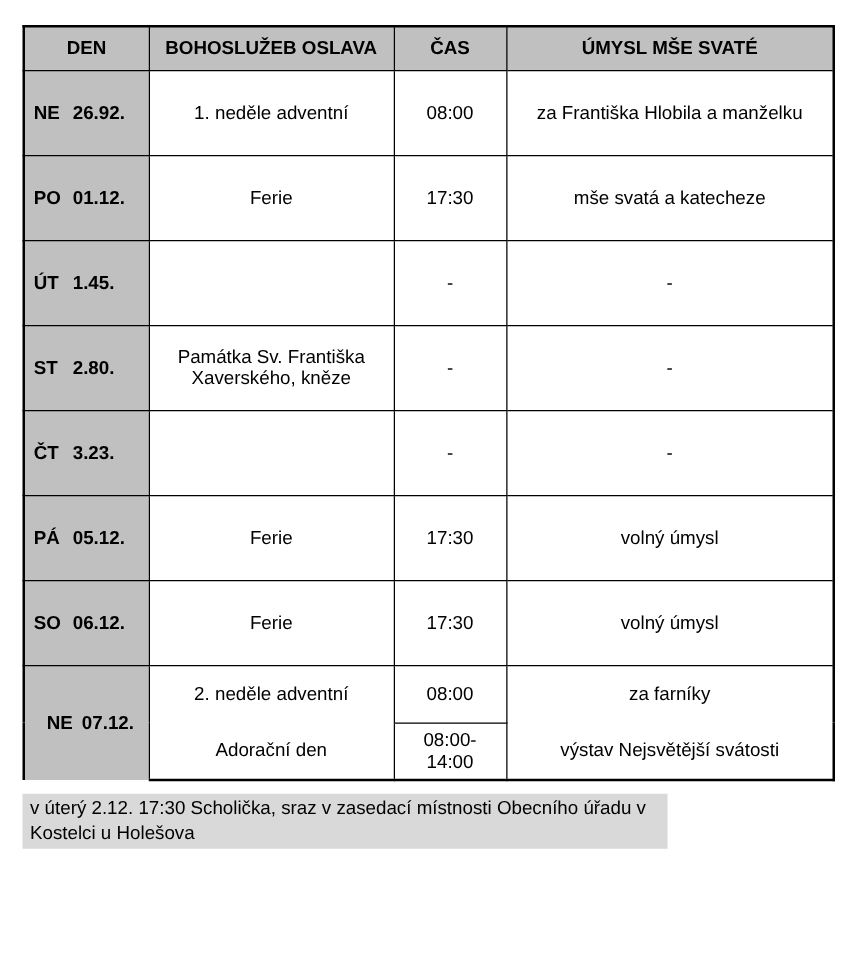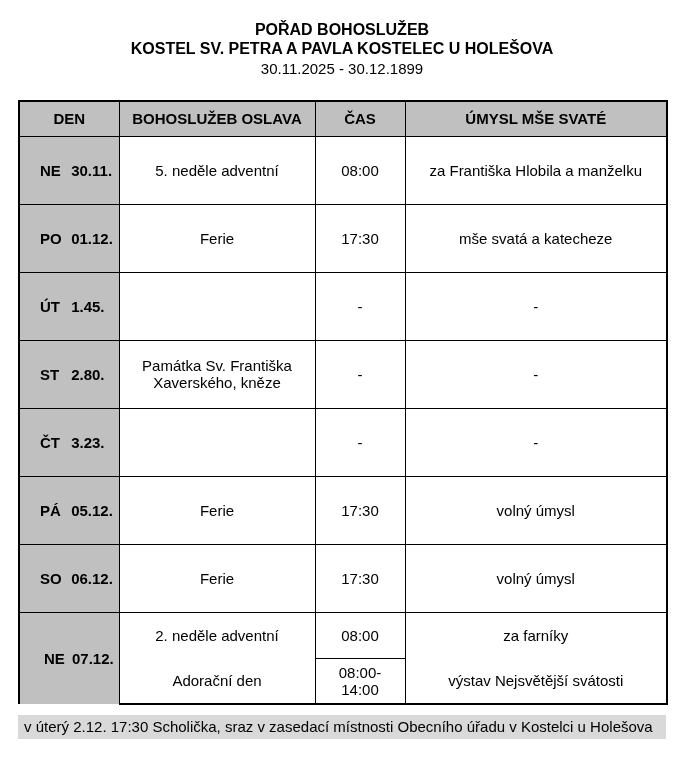--- a/index.html
+++ b/index.html
@@ -49,47 +49,42 @@
   }
   tr.row td { height: 68px; }
 
   td.den {
     background: #c0c0c0;
     font-weight: bold;
     text-align: left;
     padding: 2px 4px 2px 7px;
     white-space: nowrap;
   }
-  td.den .day { display: inline-block; min-width: 27px; margin-left: 13px; }
+  td.den .day { display: inline-block; min-width: 27px; }
 
   
   tr.sub  td { height: 46px; border-bottom-style: hidden; text-align: center; }
   tr.sub  td.cas-keep { border-bottom: 1px solid #000; }
   tr.sub2 td { height: 46px; text-align: center; }
 
   
   .note {
     margin: 10px 0 0 18px;
-    width: 648px;
+    width: 516px;
     background: #d9d9d9;
     font-size: 15px;
     line-height: 20px;
     padding: 2px 6px;
   }
 </style>
 </head>
 <body>
 
 <div class="page">
 
-  <div class="titles">
-    <div class="title-line">POŘAD BOHOSLUŽEB</div>
-    <div class="title-line">KOSTEL SV. PETRA A PAVLA KOSTELEC U HOLEŠOVA</div>
-    <div class="date-line">30.11.2025 - 30.12.1899</div>
-  </div>
 
   <table class="schedule">
     <colgroup>
       <col class="c-den">
         <col class="c-cel">
         <col class="c-cas">
         <col class="c-umy">
     </colgroup>
     <thead>
       <tr>
@@ -97,23 +92,23 @@
         <th>BOHOSLUŽEB OSLAVA</th>
         <th>ČAS</th>
         <th>ÚMYSL MŠE SVATÉ</th>
       </tr>
     </thead>
     <tbody>
 
       <tr class="row">
         <td class="den">
           <span class="day">NE</span>
-          <span class="date">30.11.</span>
+          <span class="date">26.92.</span>
         </td>
-        <td>5. neděle adventní</td>
+        <td>1. neděle adventní</td>
         <td>08:00</td>
         <td>za Františka Hlobila a manželku</td>
       </tr>
 
       <tr class="row">
         <td class="den">
           <span class="day">PO</span>
           <span class="date">01.12.</span>
         </td>
         <td>Ferie</td>

